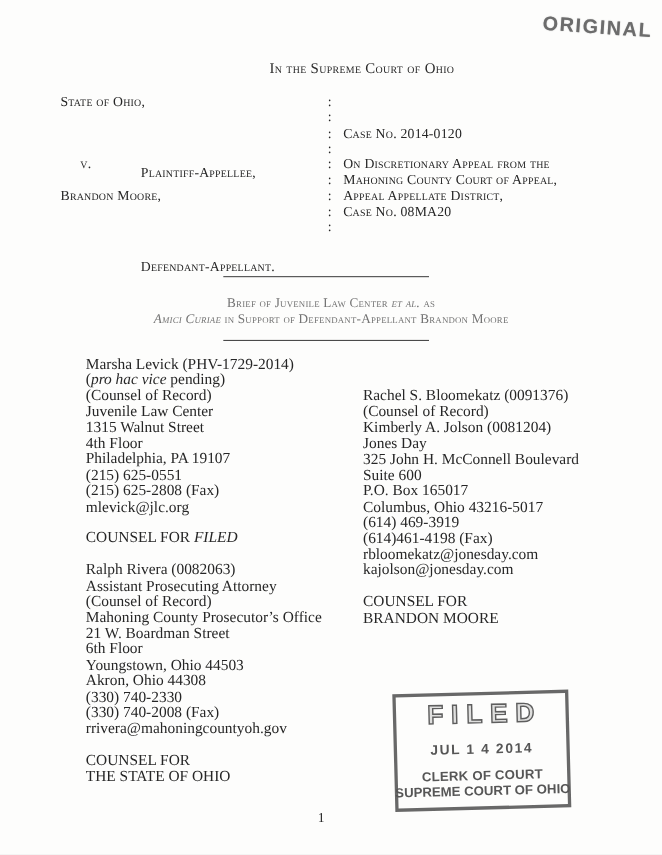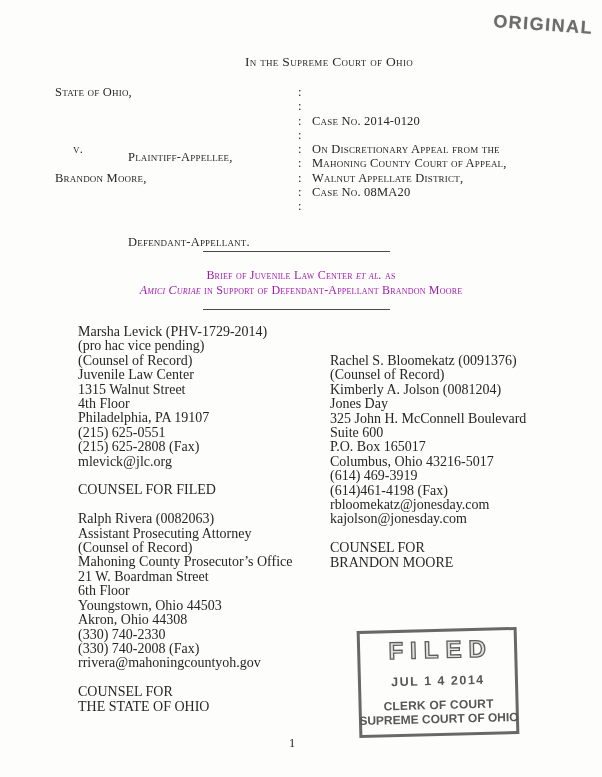--- a/index.html
+++ b/index.html
@@ -45,34 +45,34 @@
   .rule{
     position:absolute;left:203px;width:187px;height:0;
     border-top:1.4px solid #4a4a4a;
   }
   .rule.r1{top:251px;}
   .rule.r2{top:309px;}
   .brief-title{
     position:absolute;top:268px;left:0;width:100%;
     text-align:center;
     font-variant:small-caps;font-size:12px;line-height:15px;
-    color:#a21caf;letter-spacing:.2px;
+    color:#737373;letter-spacing:.2px;
   }
   .brief-title .it{font-style:italic;}
   
   .columns{
     position:absolute;top:325px;left:78px;right:0;
     display:flex;
     font-size:14px;line-height:14.4px;
   }
   .col-left{width:252px;flex:0 0 252px;}
   .col-right{flex:1;margin-top:29px;}
   .block{margin:0 0 14.4px 0;}
   .pre{white-space:pre-line;}
-  .it{}
+  .it{font-style:italic;}
   
   .filed-stamp{
     position:absolute;left:358px;top:629px;
     width:154px;height:101px;
     border:3px solid rgba(77,77,77,.85);
     transform:rotate(-1.5deg);
     display:flex;flex-direction:column;align-items:center;
     font-family:"Liberation Sans", sans-serif;
     color:#565656;
   }
@@ -140,21 +140,21 @@
       <span class="cap-right">On Discretionary Appeal from the</span>
     </div>
     <div class="caption-row">
       <span class="cap-left"></span>
       <span class="cap-colon">:</span>
       <span class="cap-right">Mahoning County Court of Appeal,</span>
     </div>
     <div class="caption-row">
       <span class="cap-left">Brandon Moore,</span>
       <span class="cap-colon">:</span>
-      <span class="cap-right">Walnut Appellate District,</span>
+      <span class="cap-right">Appeal Appellate District,</span>
     </div>
     <div class="caption-row">
       <span class="cap-left"></span>
       <span class="cap-colon">:</span>
       <span class="cap-right">Case No. 08MA20</span>
     </div>
     <div class="caption-row">
       <span class="cap-left ind2">Defendant-Appellant.</span>
       <span class="cap-colon">:</span>
       <span class="cap-right"></span>

